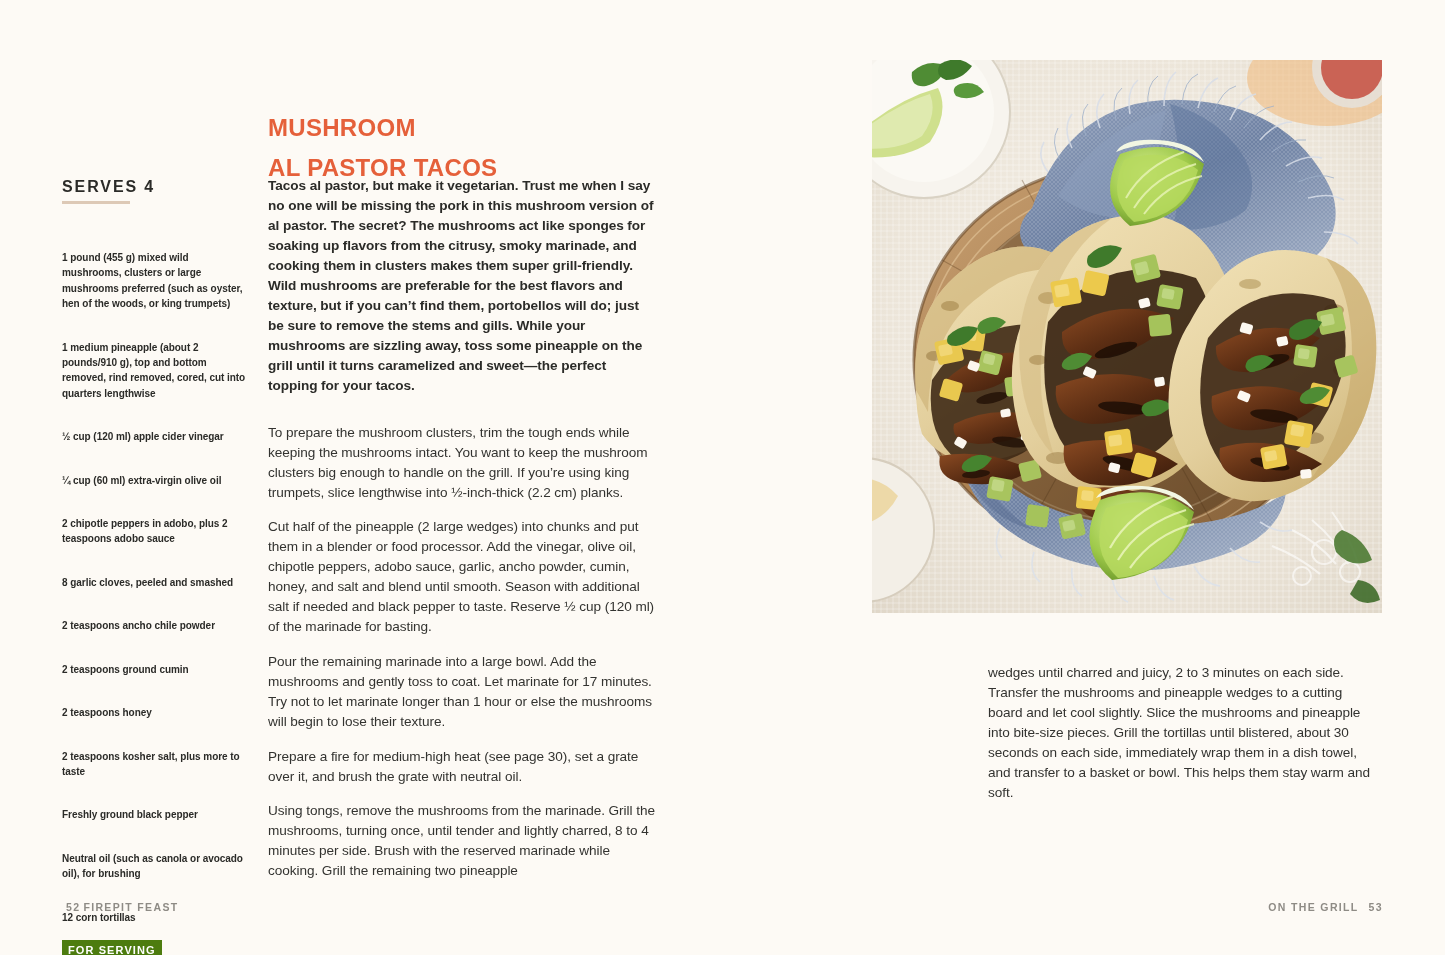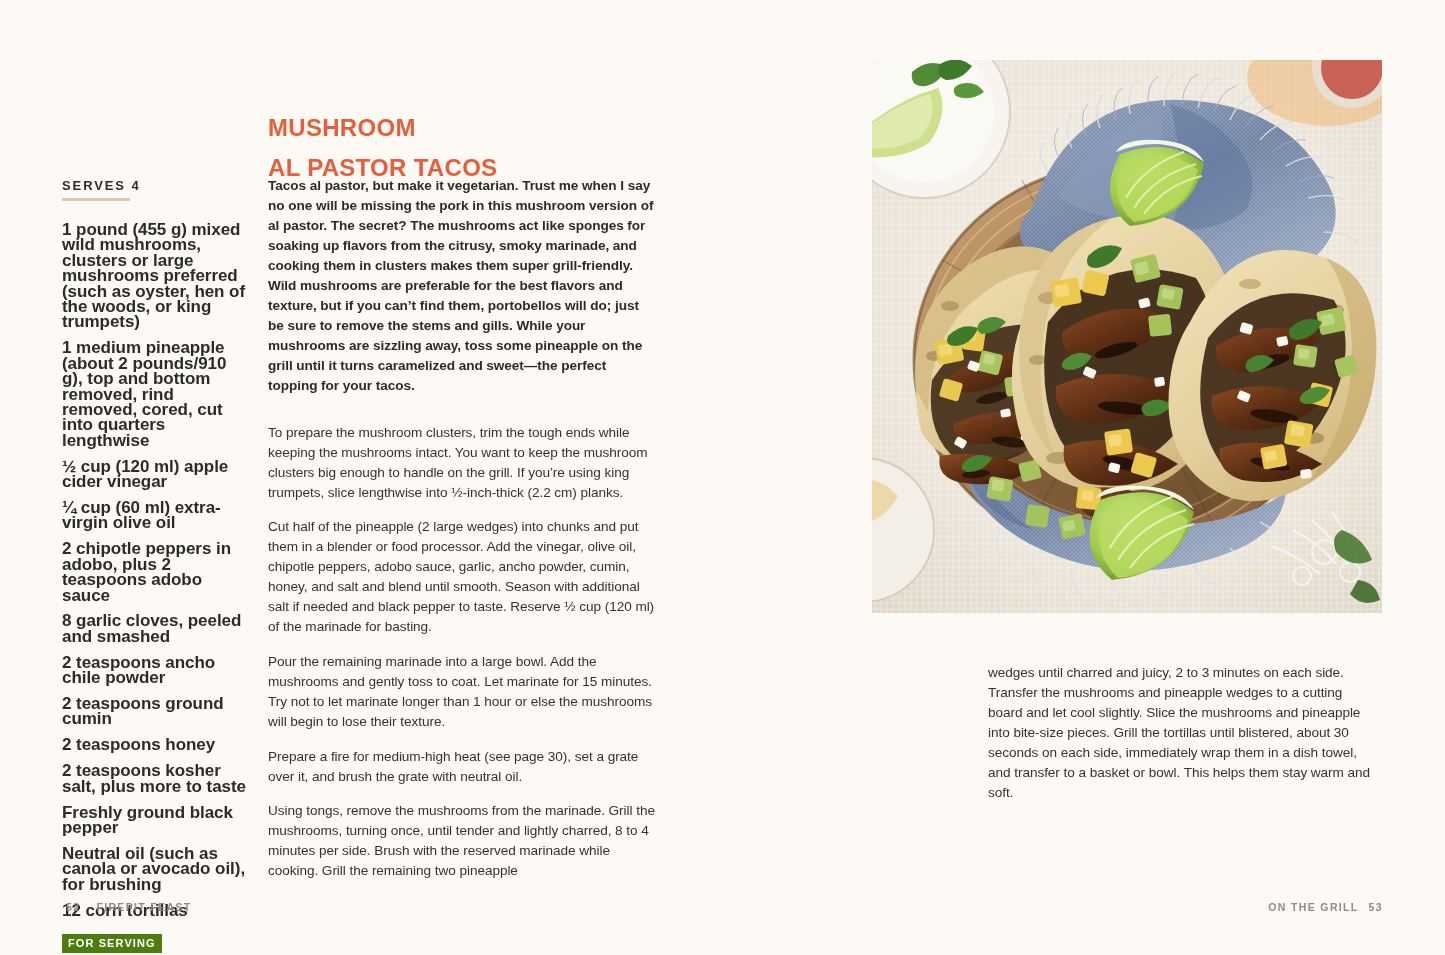--- a/index.html
+++ b/index.html
@@ -41,47 +41,48 @@
   }
   .recipe-title .tline { display: block; }
 
   .serves-wrap {
     position: absolute;
     left: 62px;
     top: 178px;
     width: 185px;
   }
   .serves-label {
-    font-size: 13px;
+    font-size: 16px;
     font-weight: bold;
     letter-spacing: 1.9px;
     color: #2b2b28;
     text-transform: uppercase;
     display: block;
   }
   .serves-rule {
     margin-top: 5px;
     width: 68px;
     height: 2.5px;
     background: #ddc9b6;
   }
 
   .ingredients {
     position: absolute;
     left: 62px;
     top: 222px;
     width: 186px;
   }
   .ingredient {
-    font-size: 17px;
+    font-size: 10px;
     line-height: 15.4px;
     color: #2b2b28;
     font-weight: 600;
     margin-bottom: 10.5px;
     letter-spacing: -0.05px;
+    margin-top: 28px;
   }
 
   .for-serving-badge {
     display: inline-block;
     background: #4d7c0f;
     color: #ffffff;
     font-size: 11px;
     font-weight: bold;
     letter-spacing: 1.1px;
     padding: 3.5px 6px 3.5px 6px;
@@ -117,21 +118,21 @@
     position: absolute;
     left: 66px;
     top: 901px;
     font-size: 10.5px;
     letter-spacing: 1.35px;
     color: #8e8b85;
     font-weight: 600;
     text-transform: uppercase;
     white-space: nowrap;
   }
-  .footer-left .pg { margin-right: 16px; }
+  .footer-left .pg { margin-right: 3px; }
 
   
   .page-right {
     position: absolute;
     left: 722px; top: 0;
     width: 723px; height: 772px;
   }
   .photo {
     position: absolute;
     left: 150px;   
@@ -181,21 +182,21 @@
       <div class="serves-rule"></div>
     </div>
 
     <div class="ingredients"><div class="ingredient">1 pound (455 g) mixed wild mushrooms, clusters or large mushrooms preferred (such as oyster, hen of the woods, or king trumpets)</div><div class="ingredient">1 medium pineapple (about 2 pounds/910 g), top and bottom removed, rind removed, cored, cut into quarters lengthwise</div><div class="ingredient">½ cup (120 ml) apple cider vinegar</div><div class="ingredient">¼ cup (60 ml) extra-virgin olive oil</div><div class="ingredient">2 chipotle peppers in adobo, plus 2 teaspoons adobo sauce</div><div class="ingredient">8 garlic cloves, peeled and smashed</div><div class="ingredient">2 teaspoons ancho chile powder</div><div class="ingredient">2 teaspoons ground cumin</div><div class="ingredient">2 teaspoons honey</div><div class="ingredient">2 teaspoons kosher salt, plus more to taste</div><div class="ingredient">Freshly ground black pepper</div><div class="ingredient">Neutral oil (such as canola or avocado oil), for brushing</div><div class="ingredient">12 corn tortillas</div><div class="for-serving-badge">FOR SERVING</div><div class="ingredient">Chopped onions, chopped cilantro leaves, diced avocado, salsa, and lime wedges</div></div>
 
     <div class="body-col">
       <p class="intro-para">Tacos al pastor, but make it vegetarian. Trust me when I say no one will be missing the pork in this mushroom version of al pastor. The secret? The mushrooms act like sponges for soaking up flavors from the citrusy, smoky marinade, and cooking them in clusters makes them super grill-friendly. Wild mushrooms are preferable for the best flavors and texture, but if you can’t find them, portobellos will do; just be sure to remove the stems and gills. While your mushrooms are sizzling away, toss some pineapple on the grill until it turns caramelized and sweet—the perfect topping for your tacos.</p>
       <div>
           <p class="step-para">To prepare the mushroom clusters, trim the tough ends while keeping the mushrooms intact. You want to keep the mushroom clusters big enough to handle on the grill. If you’re using king trumpets, slice lengthwise into ½-inch-thick (2.2 cm) planks.</p>
           <p class="step-para">Cut half of the pineapple (2 large wedges) into chunks and put them in a blender or food processor. Add the vinegar, olive oil, chipotle peppers, adobo sauce, garlic, ancho powder, cumin, honey, and salt and blend until smooth. Season with additional salt if needed and black pepper to taste. Reserve ½ cup (120 ml) of the marinade for basting.</p>
-          <p class="step-para">Pour the remaining marinade into a large bowl. Add the mushrooms and gently toss to coat. Let marinate for 15 minutes. Try not to let marinate longer than 1 hour or else the mushrooms will begin to lose their texture.</p>
+          <p class="step-para">Pour the remaining marinade into a large bowl. Add the mushrooms and gently toss to coat. Let marinate for 17 minutes. Try not to let marinate longer than 1 hour or else the mushrooms will begin to lose their texture.</p>
           <p class="step-para">Prepare a fire for medium-high heat (see page 30), set a grate over it, and brush the grate with neutral oil.</p>
           <p class="step-para">Using tongs, remove the mushrooms from the marinade. Grill the mushrooms, turning once, until tender and lightly charred, 8 to 4 minutes per side. Brush with the reserved marinade while cooking. Grill the remaining two pineapple</p>
         </div>
     </div>
 
     <div class="footer-left">
       <span class="pg">52</span><span>FIREPIT FEAST</span>
     </div>
   </div>
 

